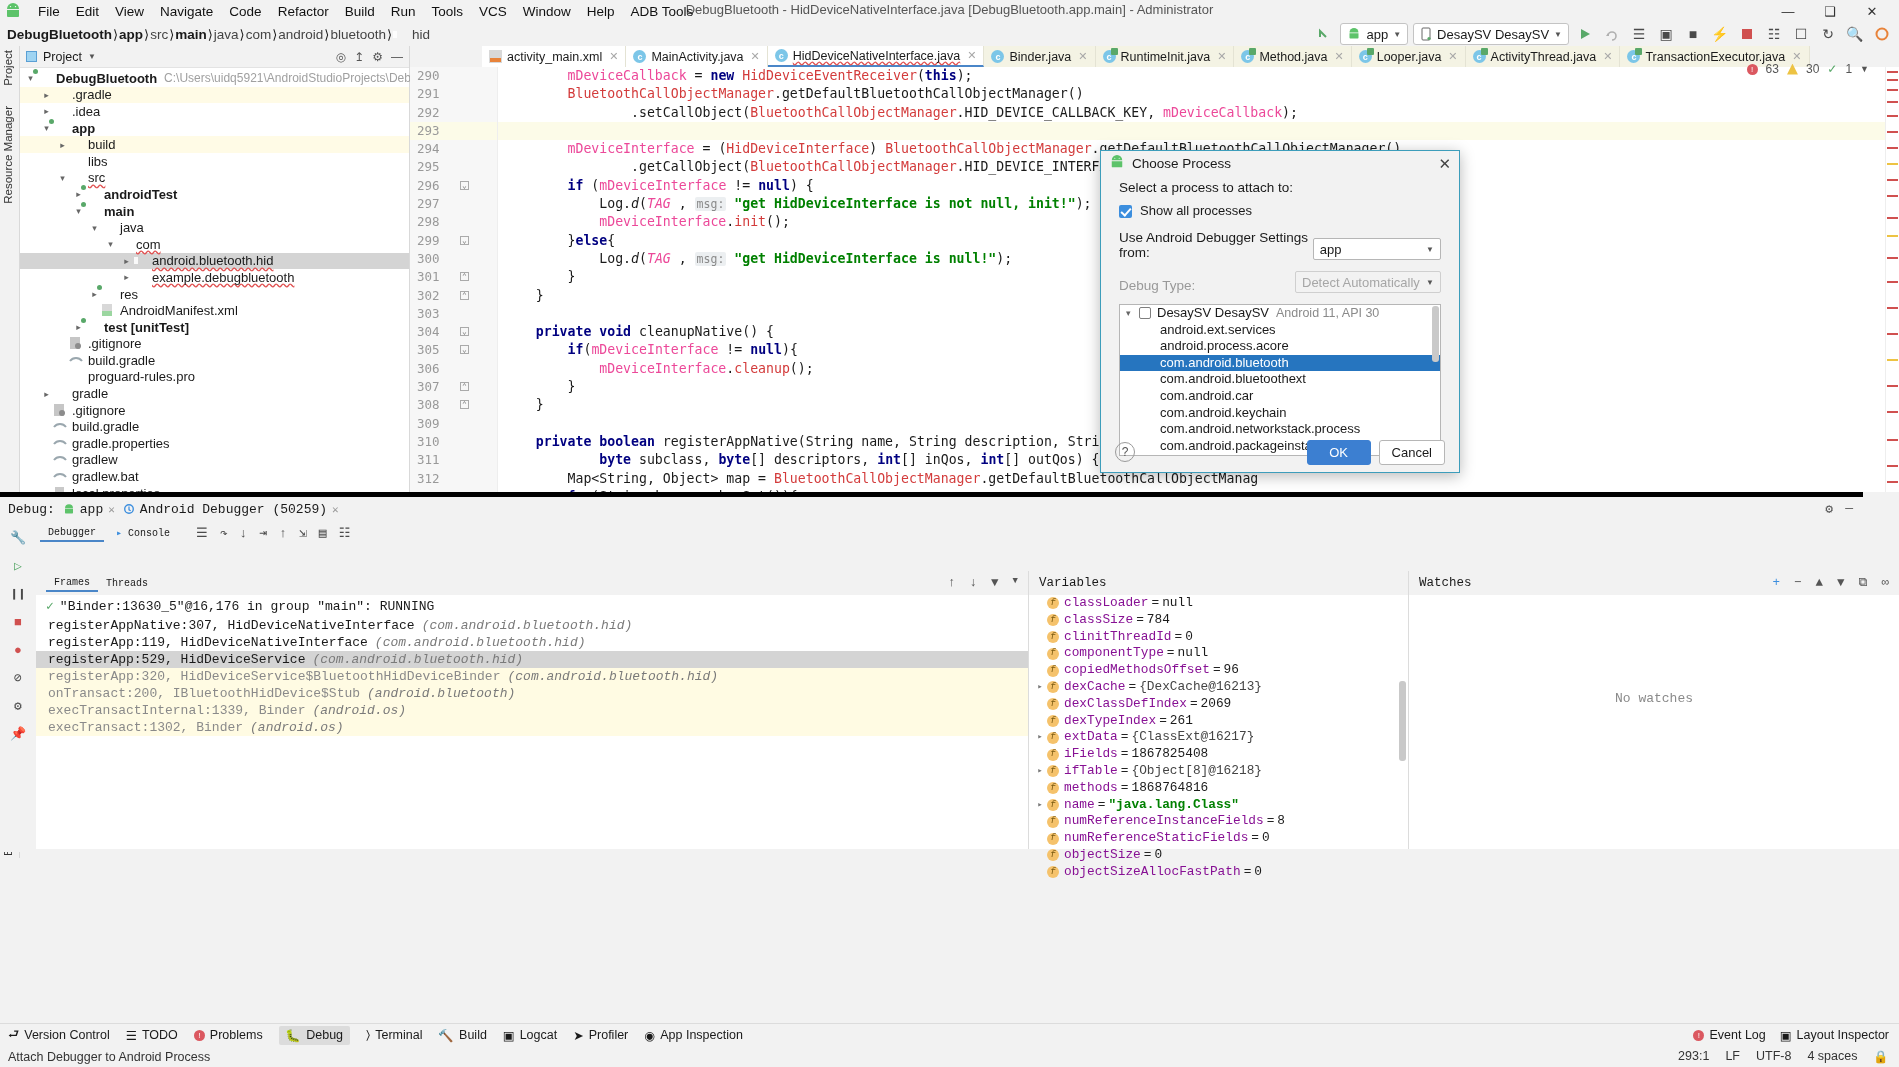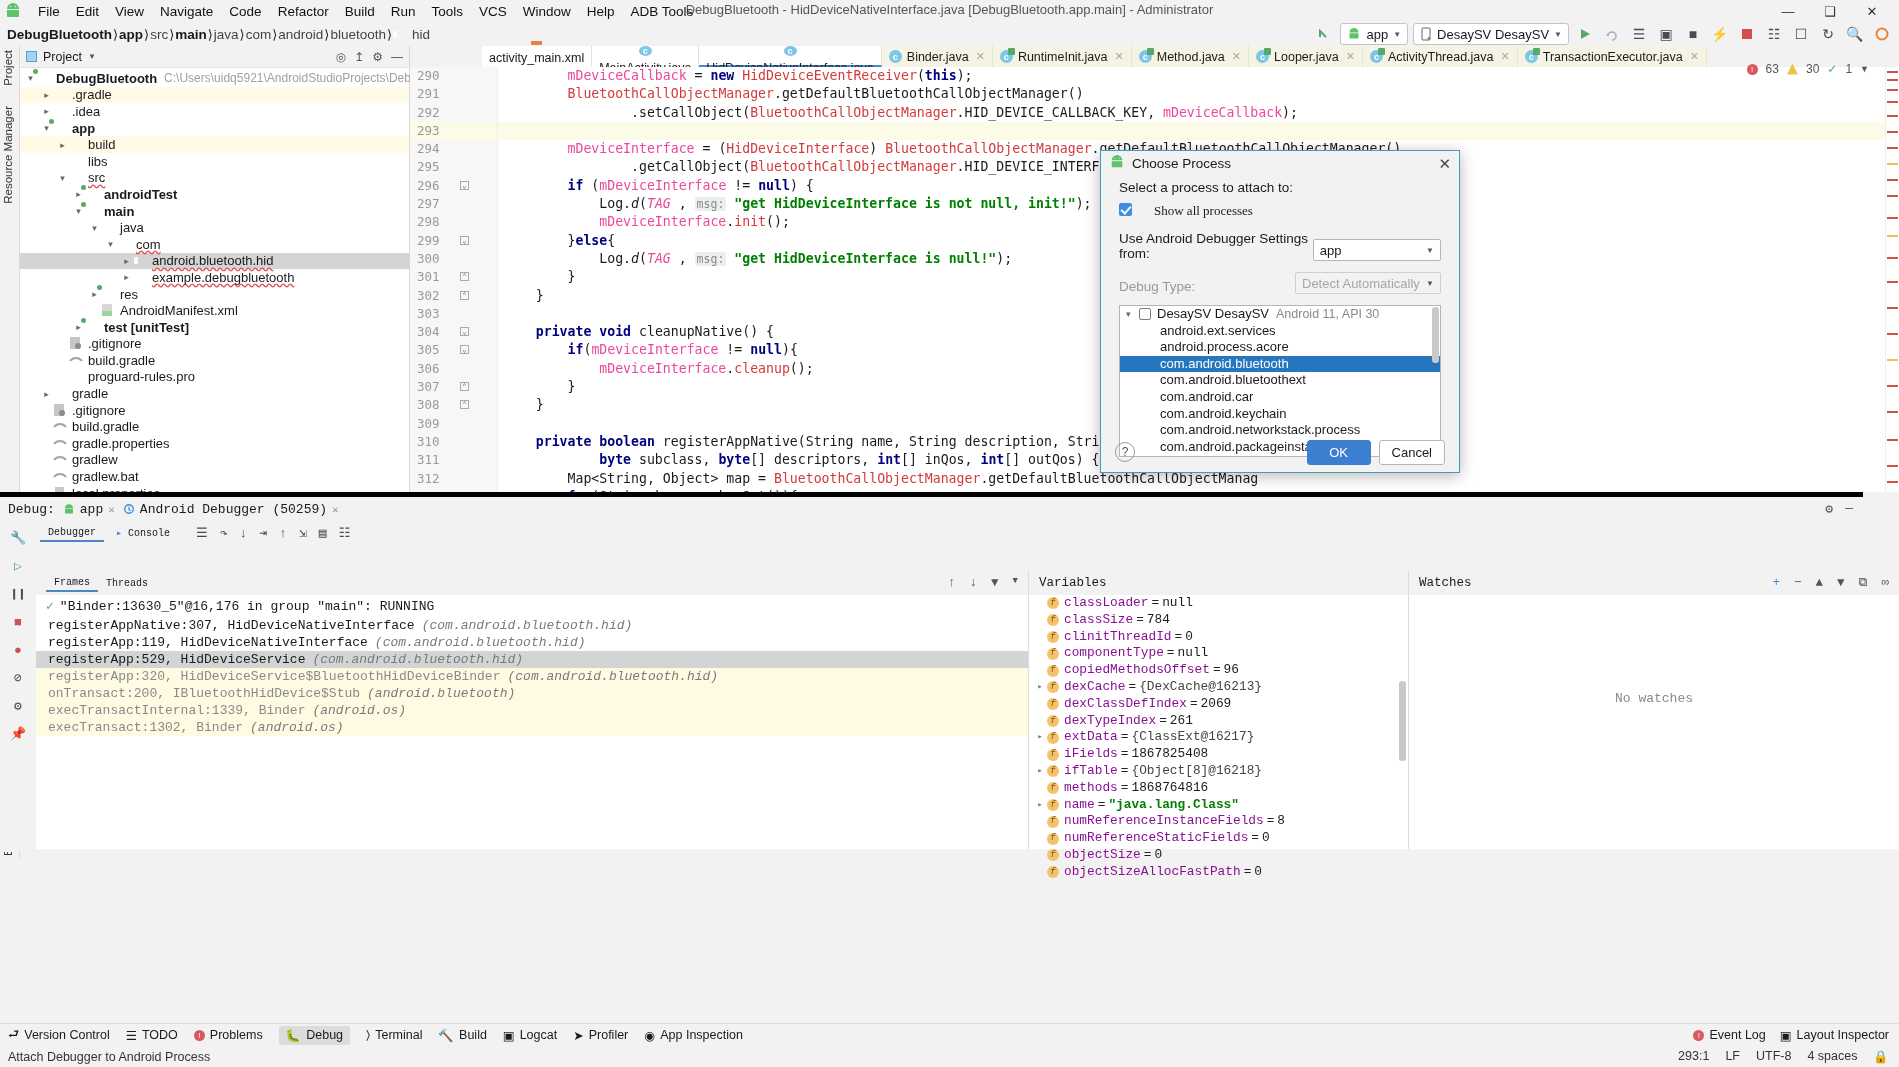--- a/index.html
+++ b/index.html
@@ -62,21 +62,21 @@
   .folder.pkg { background:#aeb2b6; }
   .folder.pkg:before { content:''; position:absolute; left:1px; top:2px; width:4px; height:7px; background:#fff; opacity:.85; }
   .tlabel { font-size:13px; }
   .tlabel.b { font-weight:bold; }
   .tlabel.squig { text-decoration: underline wavy #e05050; text-decoration-skip-ink:none; }
   .tpath { font-size:12px; color:#a0a0a0; margin-left:7px; }
 
   
   .editor-tabs { position:absolute; left:410px; top:46px; width:1489px; height:21px; background:#f2f2f2; display:flex; align-items:flex-end; }
   .etab { height:21px; display:flex; align-items:center; padding:0 7px; gap:5px; font-size:12.5px; background:#f4f3e4; border-right:1px solid #e4e3d4; white-space:nowrap; }
-  .etab.white { background:#ffffff;flex-direction:column; }
+  .etab.white { background:#ffffff; }
   .etab.active { background:#ffffff; border-bottom:2px solid #4a86c8; }
   .etab .x { color:#a8a8a8; font-size:11px; margin-left:2px; }
   .etab .squig { text-decoration: underline wavy #e05050; text-decoration-skip-ink:none; }
   .ficon-c { width:13px; height:13px; border-radius:50%; background:#7cc6e8; color:#fff; font-size:9px; display:flex; align-items:center; justify-content:center; font-weight:bold; }
   .ficon-cg { width:13px; height:13px; border-radius:50%; background:#7cc6e8; color:#fff; font-size:9px; display:flex; align-items:center; justify-content:center; position:relative; font-weight:bold;}
   .ficon-cg:after{content:'';position:absolute;right:-2px;top:-2px;width:7px;height:7px;background:#59a869;border-radius:1px;}
   .ficon-xml { width:13px; height:13px; background:#d8d8d8; position:relative; }
   .ficon-xml:after{content:'';position:absolute;left:1px;bottom:1px;right:1px;height:4px;background:#e8833a;}
   .tabs-ctrl { position:absolute; left:414px; top:46px; display:flex; gap:10px; align-items:center; height:21px; color:#555; font-size:12px; }
 
@@ -106,21 +106,21 @@
   .dot-red { width:11px;height:11px;border-radius:50%;background:#db5860;color:#fff;font-size:8px;display:inline-flex;align-items:center;justify-content:center;}
   .dot-yel { width:11px;height:11px;background:#edc343;color:#fff;font-size:8px;display:inline-flex;align-items:center;justify-content:center;clip-path:polygon(50% 0,100% 100%,0 100%);}
   .chk-green{ color:#59a869; font-size:12px; }
 
   
   .dialog { position:absolute; left:1100px; top:150px; width:360px; height:323px; background:#f2f2f2; border:1px solid #3d9dbb; box-shadow:0 3px 14px rgba(0,0,0,.28); }
   .dlg-title { height:25px; display:flex; align-items:center; padding:0 8px; gap:7px; font-size:13.5px; background:#f2f2f2; }
   .dlg-close { margin-left:auto; font-size:15px; color:#444; }
   .dlg-body { padding:4px 18px 0 18px; }
   .dlg-lbl { font-size:13.5px; margin-bottom:8px; }
-  .dlg-row { display:flex; align-items:flex-start; gap:22px; margin-bottom:12px;font-family:Liberation Serif, serif; }
+  .dlg-row { display:flex; align-items:flex-end; gap:8px; margin-bottom:12px; }
   .cbx { width:13px; height:13px; background:#3c8ede; border-radius:2px; position:relative; }
   .cbx:after { content:''; position:absolute; left:3.5px; top:1px; width:4px; height:8px; border:solid #fff; border-width:0 2px 2px 0; transform:rotate(42deg); }
   .dlg-field { display:flex; align-items:flex-end; justify-content:space-between; margin-bottom:11px; }
   .dlg-field .ftext { font-size:13.5px; }
   .dlg-field .ftext.dim { color:#999; }
   .dsel { width:146px; height:22px; border:1px solid #b6b6b6; background:#fff; border-radius:2px; display:flex; align-items:center; padding:0 6px; font-size:13px; }
   .dsel.dis { background:#f2f2f2; color:#a6a6a6; border-color:#cfcfcf; }
   .dsel .c { margin-left:auto; font-size:8px; color:#555; }
   .plist { margin-top:4px; height:152px; border:1px solid #b6b6b6; background:#fff; position:relative; overflow:hidden; }
   .prow { height:16.6px; line-height:16.6px; display:flex; align-items:center; font-size:13px; padding-left:6px; white-space:nowrap; }

